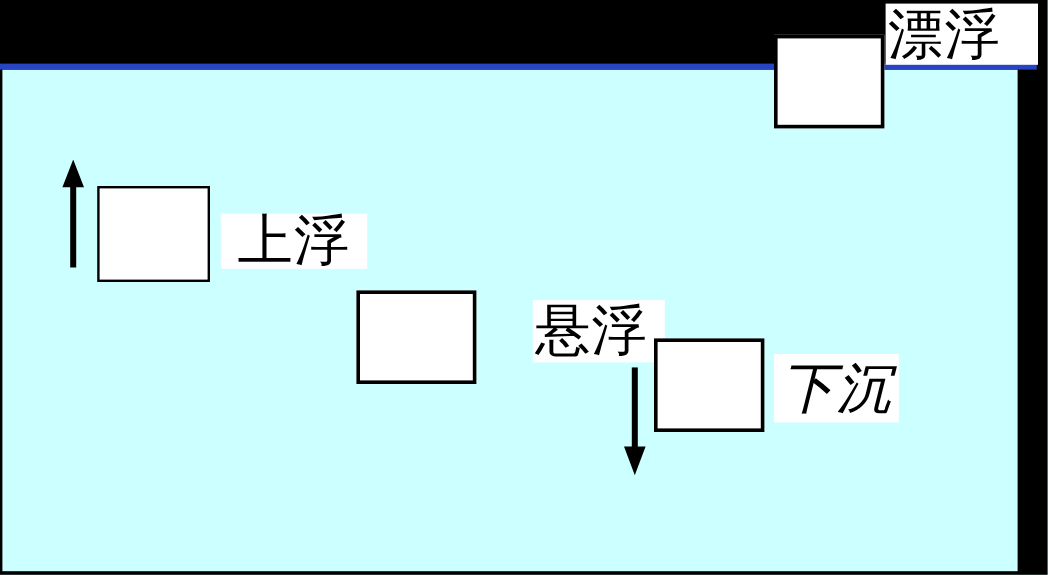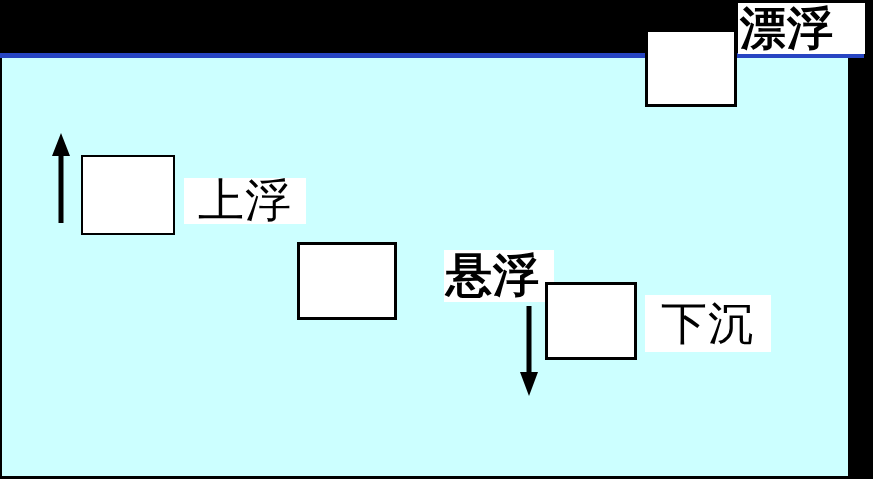--- a/index.html
+++ b/index.html
@@ -41,26 +41,26 @@
     background: #FFFFFF;
     color: #000000;
     font-size: 46px;
     line-height: 1;
     display: flex;
     align-items: center;
     justify-content: center;
     white-space: nowrap;
     letter-spacing: 1px;
   }
-  .state-label.tight { justify-content: flex-start; padding-left: 2px; font-weight: bold; }
+  .state-label.tight { justify-content: flex-start; padding-left: 2px; }
 
   .label-float   { left: 738px; top: 3px;   width: 125px; height: 51px; }
   .label-rise    { left: 184px; top: 178px; width: 122px; height: 46px; }
   .label-suspend { left: 396px; top: 250px; width: 108px; height: 52px; margin-left: 48px; }
-  .label-sink    { left: 645px; top: 295px; width: 126px; height: 57px; }
+  .label-sink    { left: 645px; top: 295px; width: 104px; height: 57px; font-style: italic; }
 
   .arrow-up   { left: 50px;  top: 133px; width: 22px; height: 92px; }
   .arrow-down { left: 518px; top: 306px; width: 22px; height: 90px; }
 </style>
 </head>
 <body>
 
 <div class="abs water"></div>
 
 <div class="abs surface-line"></div>

